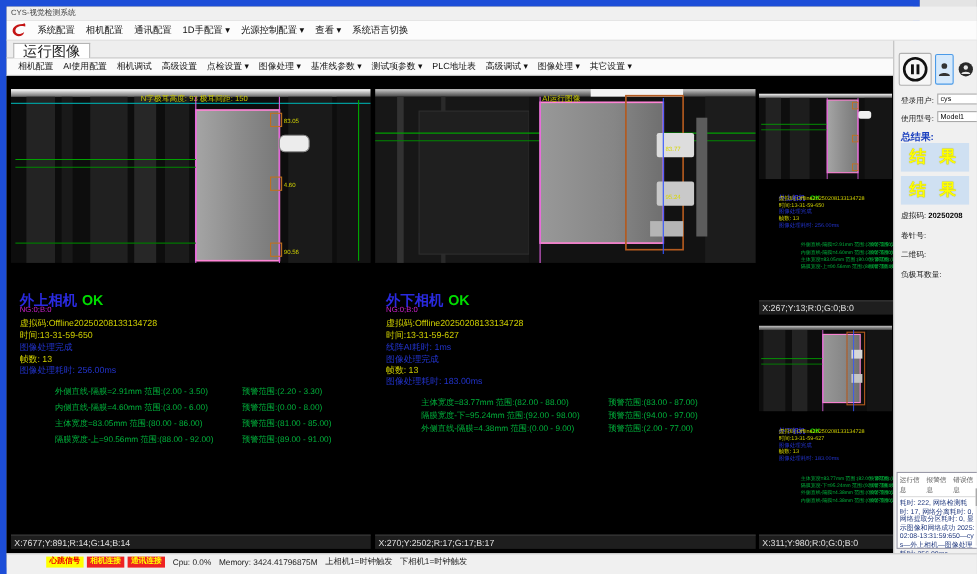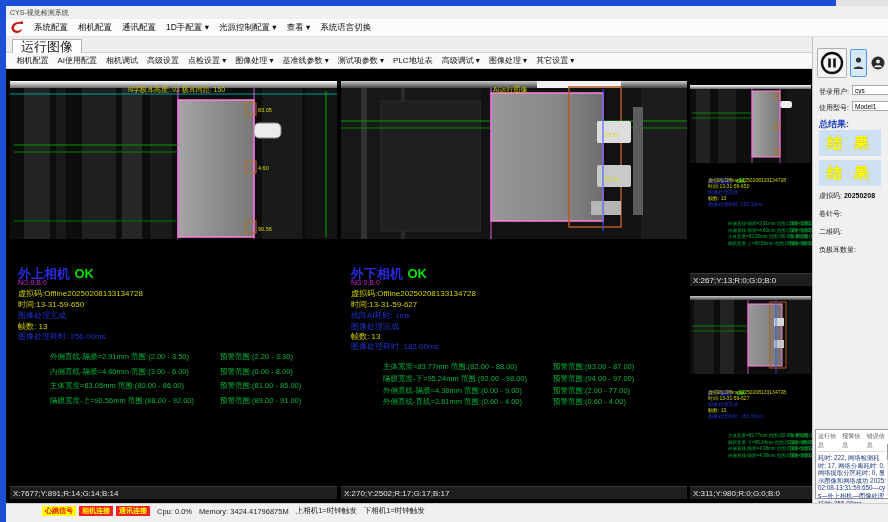--- a/index.html
+++ b/index.html
@@ -228,21 +228,20 @@
       <div class="ov ov-y" style="left:10px; top:207px;">虚拟码:Offline20250208133134728</div>
       <div class="ov ov-y" style="left:10px; top:218px;">时间:13-31-59-627</div>
       <div class="ov ov-b" style="left:10px; top:229px;">线阵AI耗时: 1ms</div>
       <div class="ov ov-b" style="left:10px; top:240px;">图像处理完成</div>
       <div class="ov ov-y" style="left:10px; top:250px;">帧数: 13</div>
       <div class="ov ov-b" style="left:10px; top:260px;">图像处理耗时: 183.00ms</div>
       <div class="ov rows-mid" style="left:10px; top:274px;">
         <div class="mrow"><span class="m1">主体宽度=83.77mm 范围:(82.00 - 88.00)</span><span>预警范围:(83.00 - 87.00)</span></div>
         <div class="mrow"><span class="m1">隔膜宽度-下=95.24mm 范围:(92.00 - 98.00)</span><span>预警范围:(94.00 - 97.00)</span></div>
         <div class="mrow"><span class="m1">外侧直线-隔膜=4.38mm 范围:(0.00 - 9.00)</span><span>预警范围:(2.00 - 77.00)</span></div>
-        <div class="mrow"><span class="m1">外侧直线-直线=2.61mm 范围:(0.60 - 4.00)</span><span>预警范围:(0.60 - 4.00)</span></div>
       </div>
       <div class="vstatus">X:270;Y:2502;R:17;G:17;B:17</div>
     </div>
 
     <div class="view mini" style="left:684px; top:12px; width:123px; height:205px;">
       <svg class="photo" style="top:4px;" width="121" height="78" viewBox="0 0 121 78">
         <rect width="121" height="78" fill="#0e0e0e"></rect>
         <rect x="0" y="0" width="121" height="4" fill="url(#gband)"></rect>
         <rect x="6" y="4" width="14" height="74" fill="#222222"></rect>
         <rect x="28" y="4" width="18" height="74" fill="#1d1d1d"></rect>

